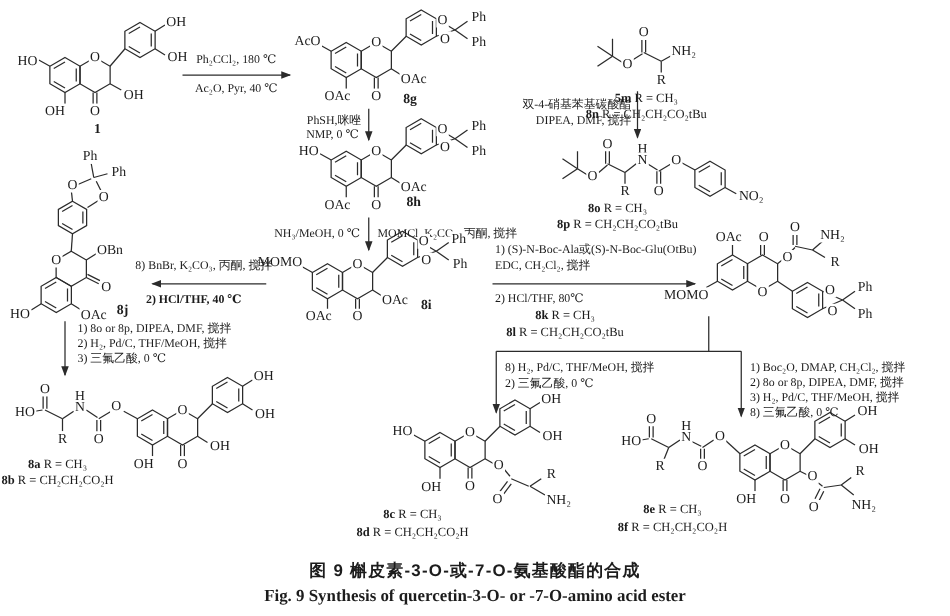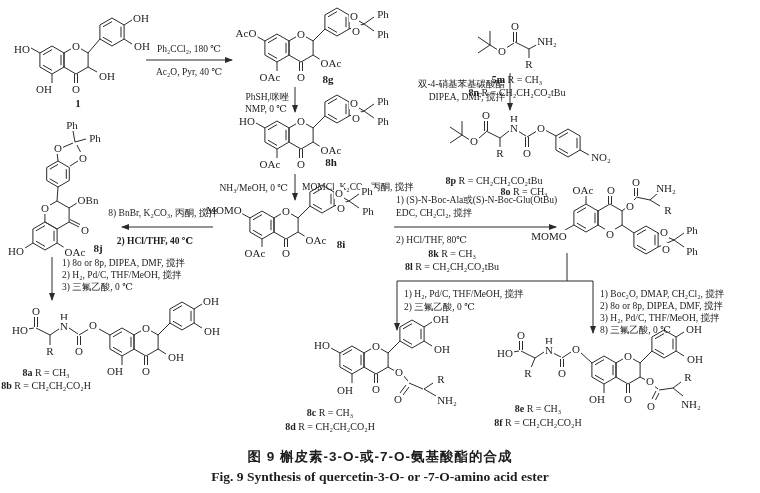--- a/index.html
+++ b/index.html
@@ -305,21 +305,21 @@
       <span class="lb r" style="left: 505px; top: 84px; transform: translate(-100%, -50%);">双-4-硝基苯基碳酸酯</span>
       <span class="lb r" style="left: 505px; top: 97px; transform: translate(-100%, -50%);">DIPEA, DMF, 搅拌</span>
       <span class="lb a" style="left: 474px; top: 141px; transform: translate(-50%, -50%);">O</span>
       <span class="lb a" style="left: 486px; top: 115px; transform: translate(-50%, -50%);">O</span>
       <span class="lb a" style="left: 500px; top: 153px; transform: translate(-50%, -50%);">R</span>
       <span class="lb a" style="left: 514px; top: 119px; transform: translate(-50%, -50%);">H</span>
       <span class="lb a" style="left: 514px; top: 128px; transform: translate(-50%, -50%);">N</span>
       <span class="lb a" style="left: 527px; top: 153px; transform: translate(-50%, -50%);">O</span>
       <span class="lb a" style="left: 541px; top: 128px; transform: translate(-50%, -50%);">O</span>
       <span class="lb a" style="left: 601px; top: 157px; transform: translate(-50%, -50%);">NO₂</span>
-      <span class="lb v" style="left: 524px; top: 167px; transform: translate(-50%, -50%); margin-top: 24px;"><b>8o</b><span> R = CH₃</span></span>
+      <span class="lb v" style="left: 494px; top: 167px; transform: translate(-50%, -50%);"><b>8o</b><span> R = CH₃</span></span>
       <span class="lb v" style="left: 494px; top: 180px; transform: translate(-50%, -50%);"><b>8p</b><span> R = CH₂CH₂CO₂tBu</span></span>
       <span class="lb a" style="left: 247px; top: 121px; transform: translate(-50%, -50%);">HO</span>
       <span class="lb a" style="left: 301px; top: 121px; transform: translate(-50%, -50%);">O</span>
       <span class="lb a" style="left: 354px; top: 103px; transform: translate(-50%, -50%);">O</span>
       <span class="lb a" style="left: 356px; top: 118px; transform: translate(-50%, -50%);">O</span>
       <span class="lb a" style="left: 383px; top: 101px; transform: translate(-50%, -50%);">Ph</span>
       <span class="lb a" style="left: 383px; top: 121px; transform: translate(-50%, -50%);">Ph</span>
       <span class="lb a" style="left: 331px; top: 150px; transform: translate(-50%, -50%);">OAc</span>
       <span class="lb a" style="left: 301px; top: 164px; transform: translate(-50%, -50%);">O</span>
       <span class="lb a" style="left: 270px; top: 164px; transform: translate(-50%, -50%);">OAc</span>
@@ -376,21 +376,21 @@
       <span class="lb a" style="left: 668px; top: 210px; transform: translate(-50%, -50%);">R</span>
       <span class="lb a" style="left: 630px; top: 206px; transform: translate(-50%, -50%);">O</span>
       <span class="lb a" style="left: 549px; top: 236px; transform: translate(-50%, -50%);">MOMO</span>
       <span class="lb a" style="left: 610px; top: 234px; transform: translate(-50%, -50%);">O</span>
       <span class="lb a" style="left: 664px; top: 232px; transform: translate(-50%, -50%);">O</span>
       <span class="lb a" style="left: 666px; top: 249px; transform: translate(-50%, -50%);">O</span>
       <span class="lb a" style="left: 692px; top: 230px; transform: translate(-50%, -50%);">Ph</span>
       <span class="lb a" style="left: 692px; top: 251px; transform: translate(-50%, -50%);">Ph</span>
       <span class="lb v" style="left: 452px; top: 253px; transform: translate(-50%, -50%);"><b>8k</b><span> R = CH₃</span></span>
       <span class="lb v" style="left: 452px; top: 266px; transform: translate(-50%, -50%);"><b>8l</b><span> R = CH₂CH₂CO₂tBu</span></span>
-      <span class="lb r" style="left: 404px; top: 294px; transform: translate(0px, -50%);">1) H₂, Pd/C, THF/MeOH, 搅拌</span>
+      <span class="lb r" style="left: 404px; top: 294px; transform: translate(0px, -50%);">8) H₂, Pd/C, THF/MeOH, 搅拌</span>
       <span class="lb r" style="left: 404px; top: 307px; transform: translate(0px, -50%);">2) 三氟乙酸, 0 ℃</span>
       <span class="lb r" style="left: 600px; top: 294px; transform: translate(0px, -50%);">1) Boc₂O, DMAP, CH₂Cl₂, 搅拌</span>
       <span class="lb r" style="left: 600px; top: 306px; transform: translate(0px, -50%);">2) 8o or 8p, DIPEA, DMF, 搅拌</span>
       <span class="lb r" style="left: 600px; top: 318px; transform: translate(0px, -50%);">3) H₂, Pd/C, THF/MeOH, 搅拌</span>
       <span class="lb r" style="left: 600px; top: 330px; transform: translate(0px, -50%);">8) 三氟乙酸, 0 ℃</span>
       <span class="lb a" style="left: 322px; top: 345px; transform: translate(-50%, -50%);">HO</span>
       <span class="lb a" style="left: 376px; top: 346px; transform: translate(-50%, -50%);">O</span>
       <span class="lb a" style="left: 441px; top: 319px; transform: translate(-50%, -50%);">OH</span>
       <span class="lb a" style="left: 442px; top: 349px; transform: translate(-50%, -50%);">OH</span>
       <span class="lb a" style="left: 345px; top: 390px; transform: translate(-50%, -50%);">OH</span>

